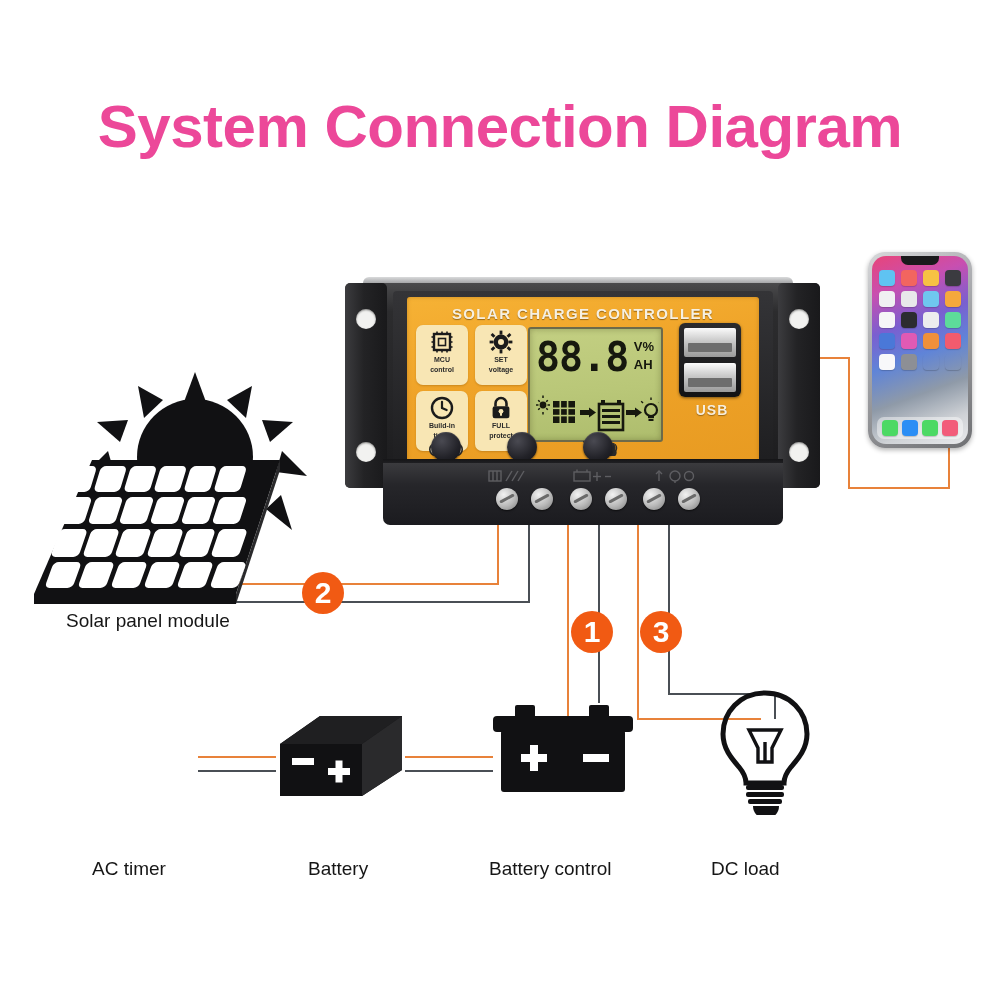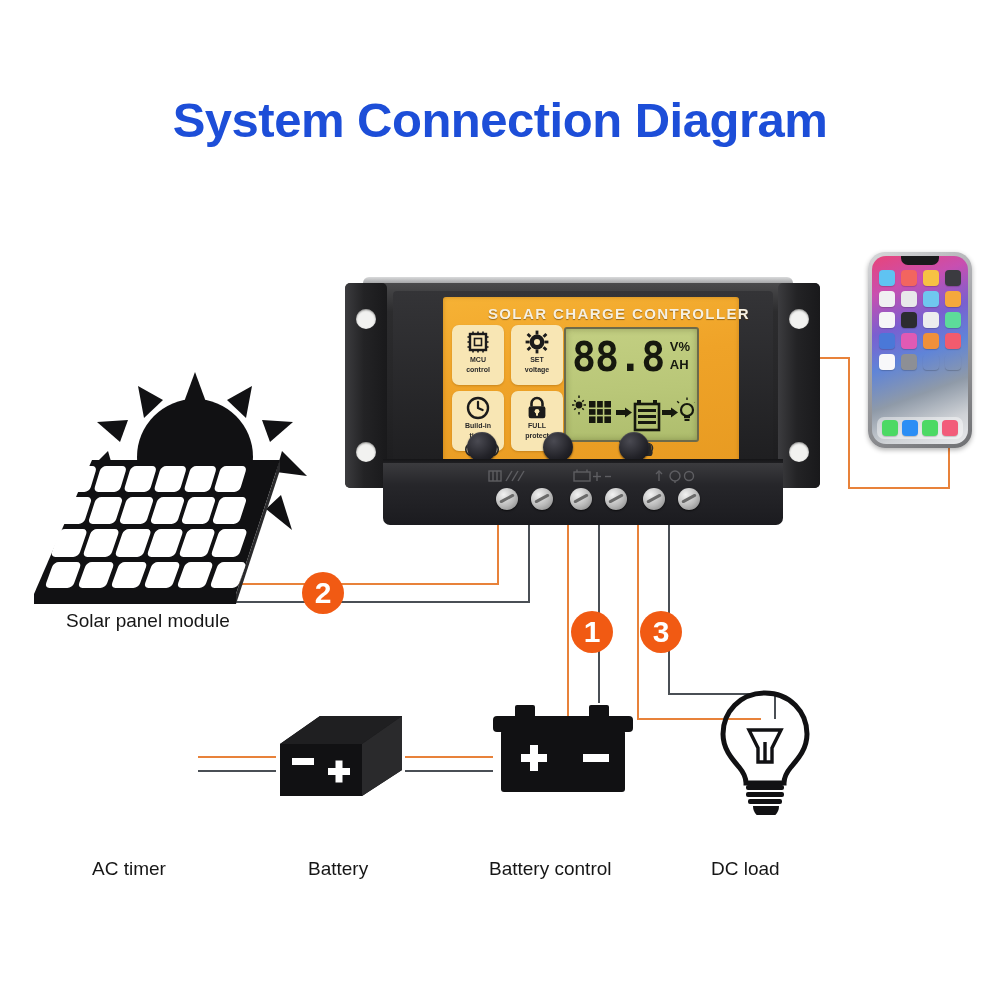--- a/index.html
+++ b/index.html
@@ -5,21 +5,21 @@
 <style>
   html,body{margin:0;padding:0;background:#ffffff;}
   body{width:1000px;height:1000px;position:relative;overflow:hidden;
        font-family:"Liberation Sans","DejaVu Sans",sans-serif;}
 
   #stage{position:absolute;left:0;top:0;width:1000px;height:1000px;}
 
   
   #title{
     position:absolute;left:0;top:92px;width:1000px;text-align:center;
-    font-size:49px;font-weight:bold;color:#1d4ed8;letter-spacing:-0.5px;
+    font-size:60px;font-weight:bold;color:#ec4899;letter-spacing:-0.5px;
     font-family:"Liberation Sans","DejaVu Sans",sans-serif;
   }
   .cap{position:absolute;font-size:19px;color:#161616;white-space:nowrap;}
 
   
   .wire{position:absolute;background:#e8823a;}
   .wire.neg{background:#4a4f55;}
 
   
   .badge{
@@ -60,25 +60,24 @@
   .hole.t{top:26px;}
   .hole.b{bottom:26px;}
 
   
   .bezel{
     position:absolute;left:48px;top:8px;width:380px;height:190px;
     background:linear-gradient(180deg,#343437,#1c1c1e);
     border-radius:4px;
   }
   .face{
-    position:absolute;left:62px;top:14px;width:296px;height:180px;
+    position:absolute;left:62px;top:14px;width:352px;height:180px;
     background:linear-gradient(170deg,#f6b235 0%,#efa328 42%,#e79a21 100%);
     border-radius:3px;
     box-shadow:inset 0 0 4px rgba(120,70,0,.35);
-    margin-left:36px;
   }
   .face-title{
     position:absolute;left:0;top:8px;width:352px;text-align:center;
     font-size:15px;font-weight:bold;color:#f6f0e2;letter-spacing:1.4px;
     text-shadow:0 1px 1px rgba(90,55,0,.6);
   }
 
   
   .tile{
     position:absolute;width:52px;height:60px;border-radius:7px;
@@ -437,20 +436,27 @@
             <rect x="113.5" y="26" width="5" height="2" fill="#16180e"></rect>
             <g stroke="#16180e" stroke-width="1.4">
               <line x1="116" y1="7" x2="116" y2="4.5"></line>
               <line x1="108" y1="10" x2="106.2" y2="8.2"></line>
               <line x1="124" y1="10" x2="125.8" y2="8.2"></line>
             </g>
           </g>
         </svg>
       </div>
 
+      <div class="usb-block">
+        <div class="usb-outer">
+          <div class="usb-port"></div>
+          <div class="usb-port"></div>
+        </div>
+        <div class="usb-label">USB</div>
+      </div>
 
       <svg class="btn-lbl" style="left:22px;top:146px;" width="34" height="13" viewBox="0 0 34 13">
         <rect x="0.8" y="0.8" width="32.4" height="11.4" rx="5.5" fill="#f6ecd0" stroke="#2a2a2a" stroke-width="1.6"></rect>
         <rect x="5" y="4.5" width="11" height="4" fill="#2a2a2a"></rect>
         <circle cx="24" cy="6.5" r="2.6" fill="#2a2a2a"></circle>
       </svg>
       <svg class="btn-lbl" style="left:103px;top:144px;" width="24" height="15" viewBox="0 0 24 15">
         <polygon points="12,1 23,14 1,14" fill="#2a2a2a"></polygon>
         <polygon points="12,5 18.5,13 5.5,13" fill="#f0a328"></polygon>
       </svg>

